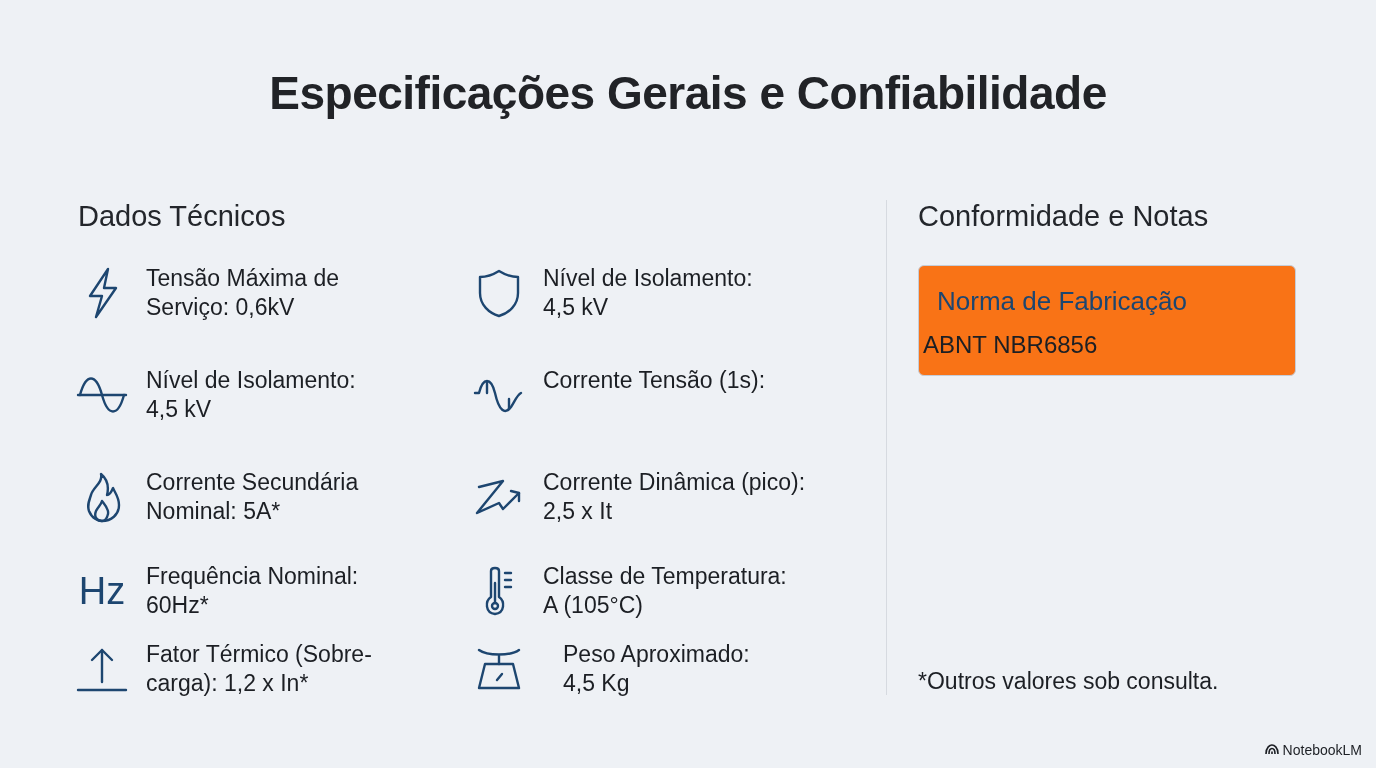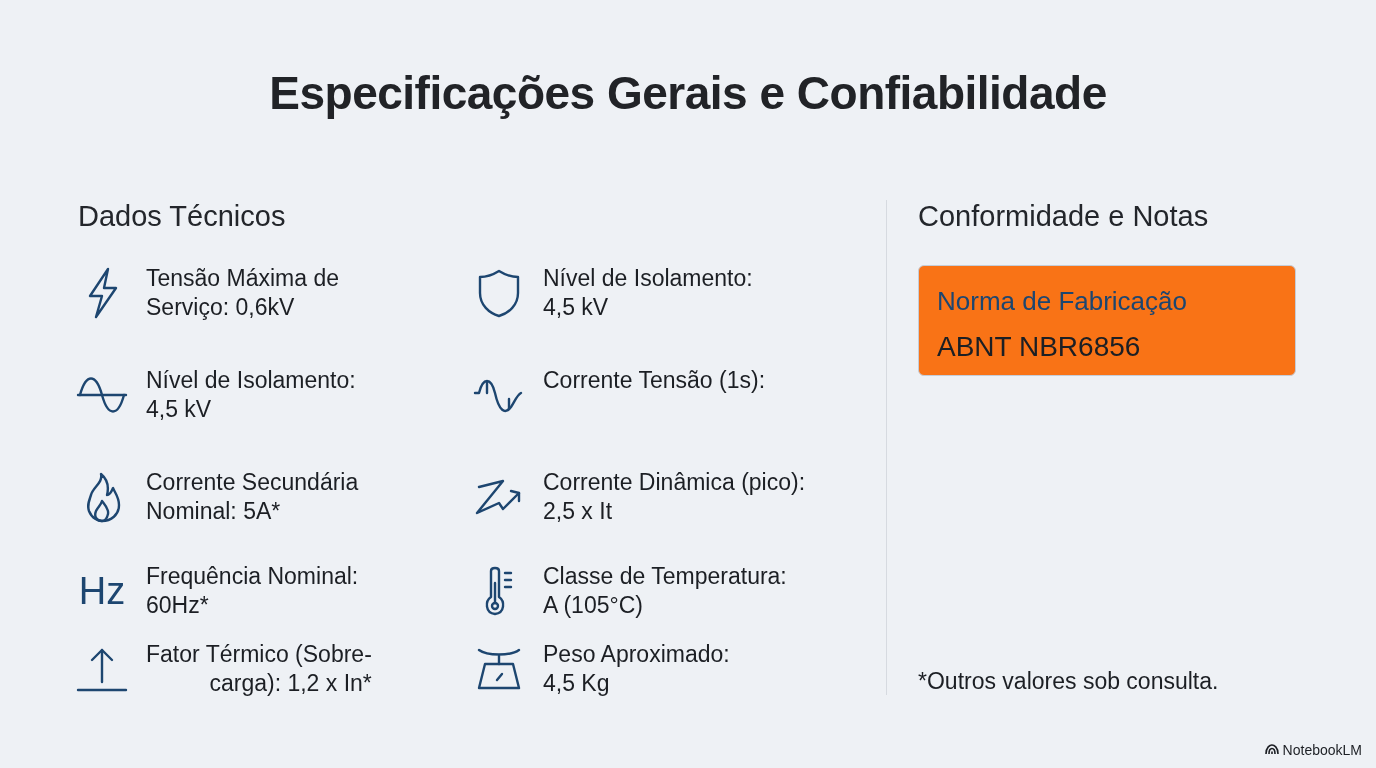--- a/index.html
+++ b/index.html
@@ -28,21 +28,21 @@
     .item .text { font-size: 23px; line-height: 29px; color: #1c1f24; }
     .hz-glyph { font-size: 38px; color: #1d4670; font-family: "Liberation Sans", sans-serif; line-height: 1; }
     .divider {
       position: absolute; left: 886px; top: 200px; width: 1px; height: 495px; background: #d6dae0;
     }
     .card {
       position: absolute; left: 918px; top: 265px; width: 378px; height: 111px;
       background: #f97316; border: 1px solid #c5cdd8; border-radius: 6px; box-sizing: border-box;
     }
     .card-title { position: absolute; left: 18px; top: 20px; font-size: 26px; color: #1d4670; }
-    .card-value { position: absolute; left: 18px; top: 65px; font-size: 28px; color: #1c1f24; }
+    .card-value { position: absolute; left: 4px; top: 65px; font-size: 24px; color: #1c1f24; }
     .footnote { position: absolute; left: 918px; top: 668px; font-size: 23px; color: #1c1f24; }
     .brand {
       position: absolute; right: 14px; bottom: 10px; font-size: 14px; color: #1c1f24;
       display: flex; align-items: center; gap: 4px;
     }
     .brand svg { stroke: #1c1f24; fill: none; stroke-width: 1.6; }
   </style>
 </head>
 <body>
 
@@ -91,21 +91,21 @@
 <div class="item" style="left:76px; top:562px;">
   <span class="icon">
     <span class="hz-glyph">Hz</span>
   </span>
   <div class="text">
     <div>Frequência Nominal:</div>
     <div>60Hz*</div>
   </div>
 </div>
 
-<div class="item" style="left:76px; top:640px;text-align:right;">
+<div class="item" style="left:76px; top:640px;">
   <span class="icon">
     <svg width="52" height="50" viewBox="0 0 52 50">
         <path d="M26 38 L26 6"></path>
         <path d="M16 16 L26 6 L36 16"></path>
         <path d="M2 46 L50 46"></path>
       </svg>
   </span>
   <div class="text">
     <div>Fator Térmico (Sobre-</div>
     <div>carga): 1,2 x In*</div>
@@ -160,21 +160,21 @@
         <path d="M28 17 L34 17"></path>
         <path d="M28 24 L34 24"></path>
       </svg>
   </span>
   <div class="text">
     <div>Classe de Temperatura:</div>
     <div>A (105°C)</div>
   </div>
 </div>
 
-<div class="item" style="left:473px; top:640px;">
+<div class="item" style="left:473px; top:640px;gap:20px;">
   <span class="icon">
     <svg width="52" height="50" viewBox="0 0 52 50">
         <path d="M6 6 C14 12 38 12 46 6"></path>
         <path d="M26 12 L26 20"></path>
         <path d="M12 20 L40 20 L46 44 L6 44 Z"></path>
         <path d="M24 36 L29 30"></path>
       </svg>
   </span>
   <div class="text">
     <div>Peso Aproximado:</div>

